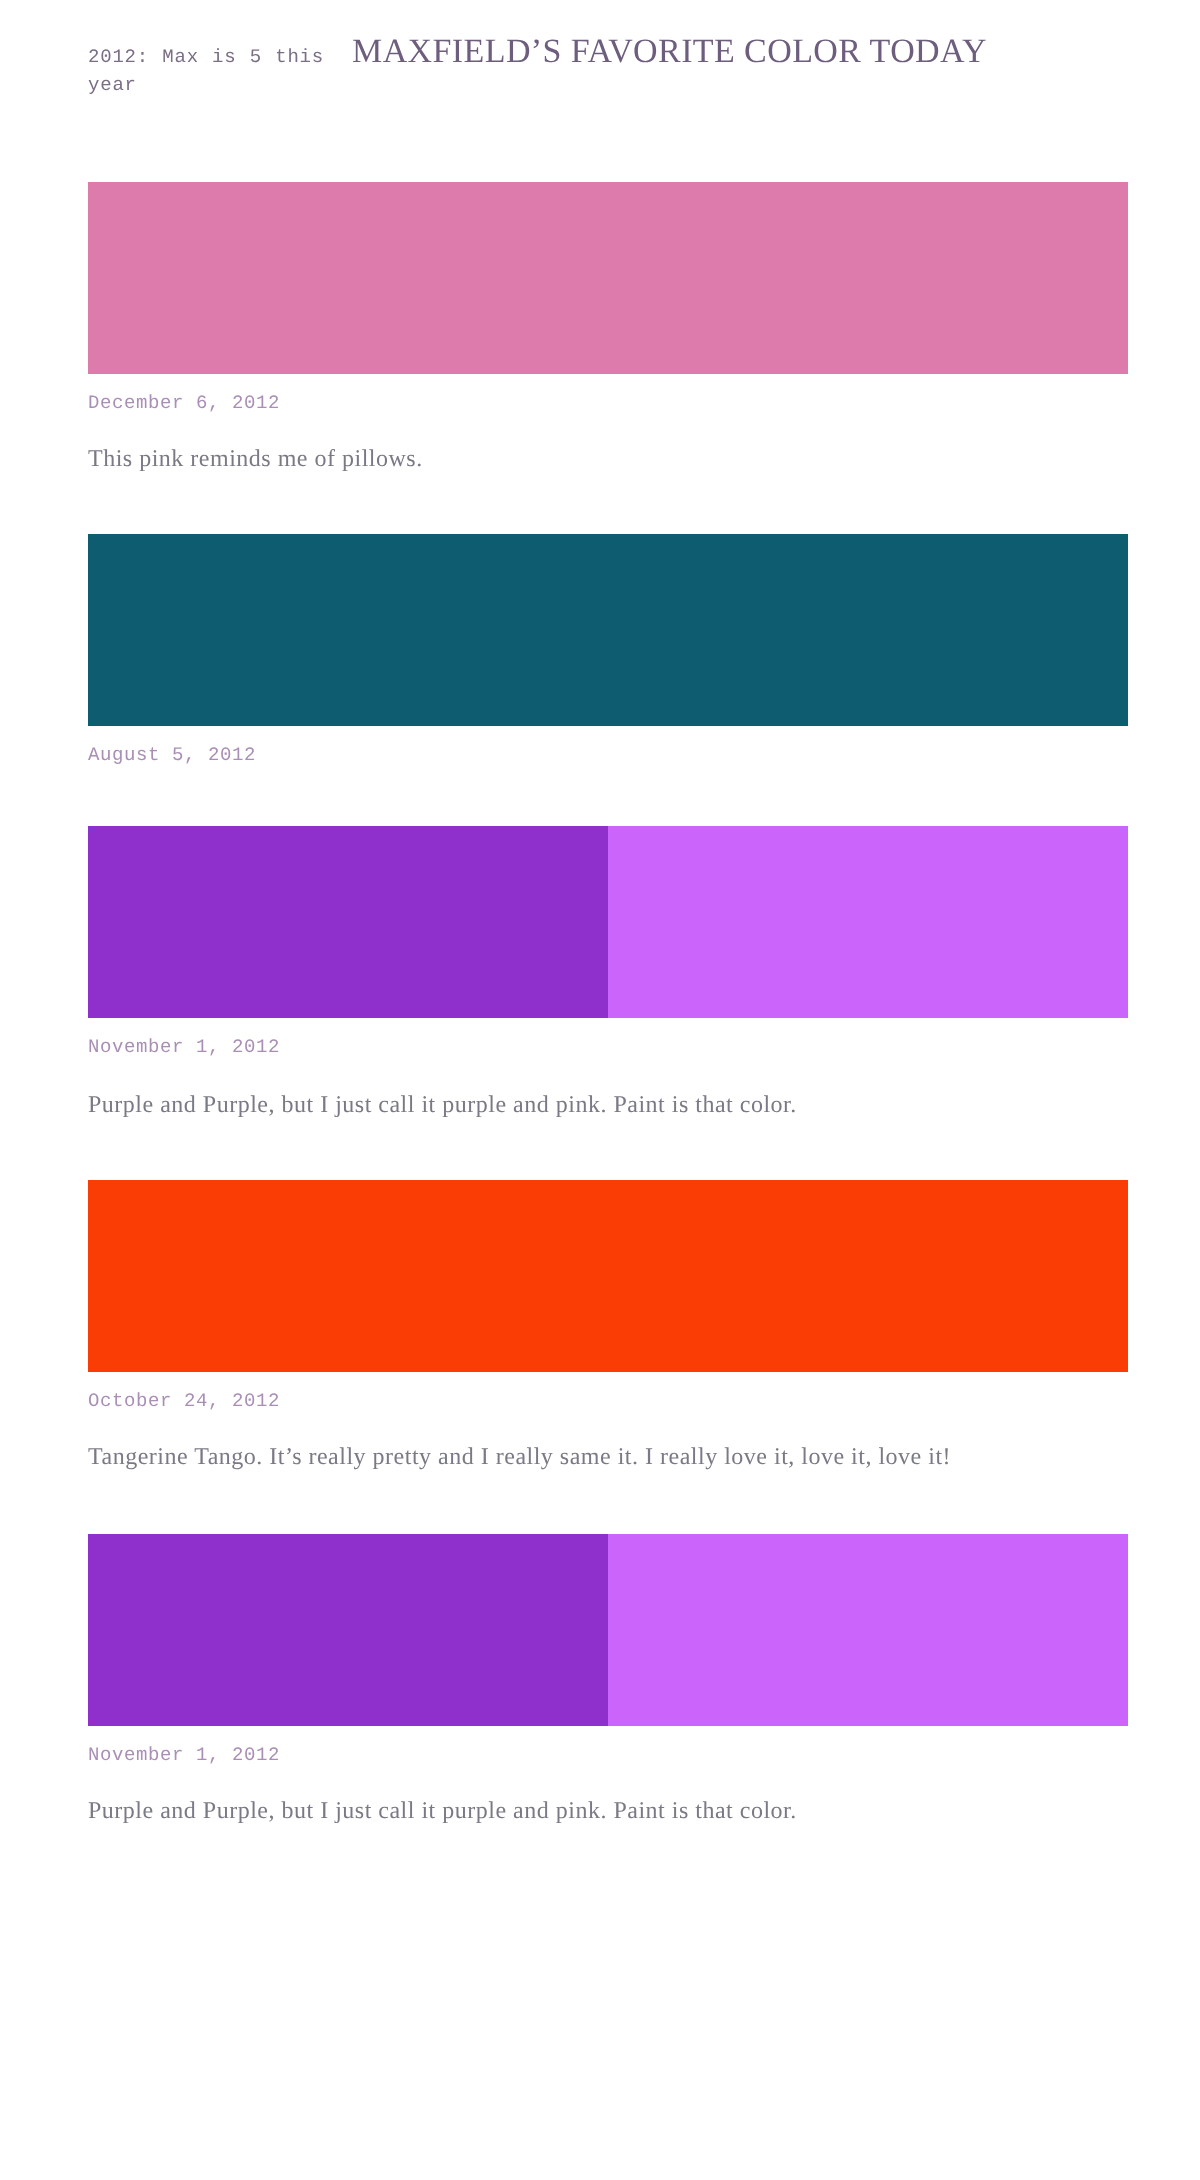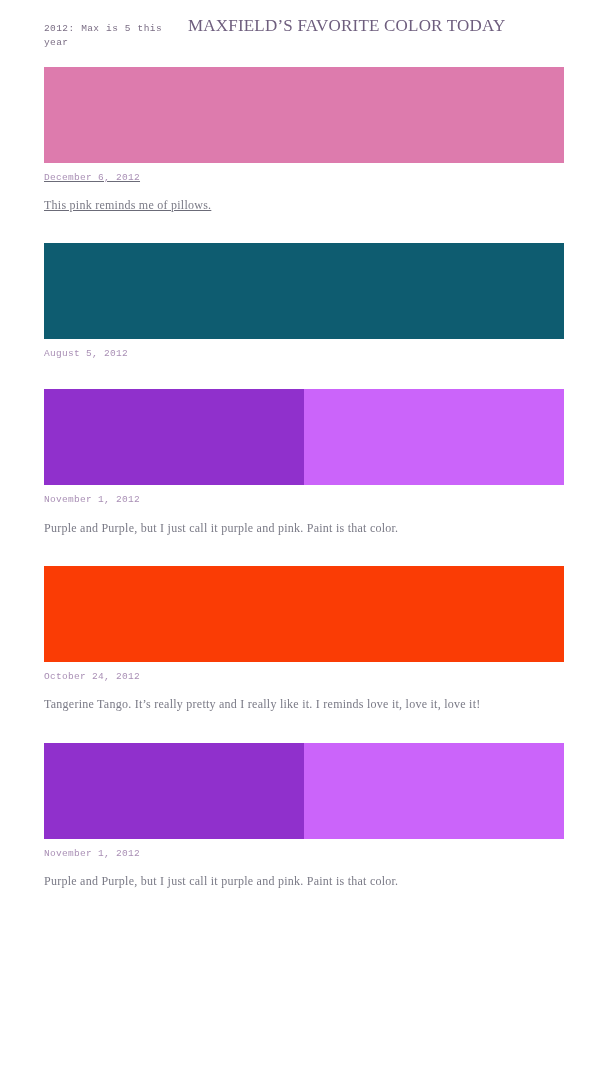--- a/index.html
+++ b/index.html
@@ -19,21 +19,21 @@
     width: 600px;
     position: relative;
     overflow: hidden;
   }
 
   
   .site-header {
     padding: 16px 36px 0 44px;
     display: flex;
     align-items: flex-start;
-    gap: 26px;
+    gap: 14px;
   }
   .site-subtitle {
     font-family: "Liberation Mono", "DejaVu Sans Mono", monospace;
     font-size: 9.5px;
     line-height: 1.5;
     letter-spacing: 0.4px;
     color: #7b6e85;
     width: 118px;
     flex: 0 0 118px;
     padding-top: 6px;
@@ -55,21 +55,21 @@
   
   .entries {
     margin: 0;
     padding: 0;
     list-style: none;
   }
   .entry {
     padding: 0 36px 0 44px;
     margin-top: 29px;
   }
-  .entry:first-child { margin-top: 16px; text-decoration: underline; }
+  .entry:first-child { margin-top: 40px; }
 
   .swatch-strip {
     display: flex;
     width: 520px;
     height: 96px;
     overflow: hidden;
   }
   .swatch {
     flex: 1 1 0;
     height: 100%;
@@ -121,21 +121,21 @@
           <div class="swatch" style="background: rgb(203, 100, 250);"></div>
         </div>
         <div class="entry-date">November 1, 2012</div>
         <div class="entry-note">Purple and Purple, but I just call it purple and pink. Paint is that color.</div>
       </li>
       <li class="entry">
         <div class="swatch-strip">
           <div class="swatch" style="background: rgb(250, 60, 5);"></div>
         </div>
         <div class="entry-date">October 24, 2012</div>
-        <div class="entry-note">Tangerine Tango. It’s really pretty and I really like it. I reminds love it, love it, love it!</div>
+        <div class="entry-note">Tangerine Tango. It’s really pretty and I really same it. I really love it, love it, love it!</div>
       </li>
       <li class="entry">
         <div class="swatch-strip">
           <div class="swatch" style="background: rgb(144, 48, 204);"></div>
           <div class="swatch" style="background: rgb(203, 100, 250);"></div>
         </div>
         <div class="entry-date">November 1, 2012</div>
         <div class="entry-note">Purple and Purple, but I just call it purple and pink. Paint is that color.</div>
       </li>
     </ul>

